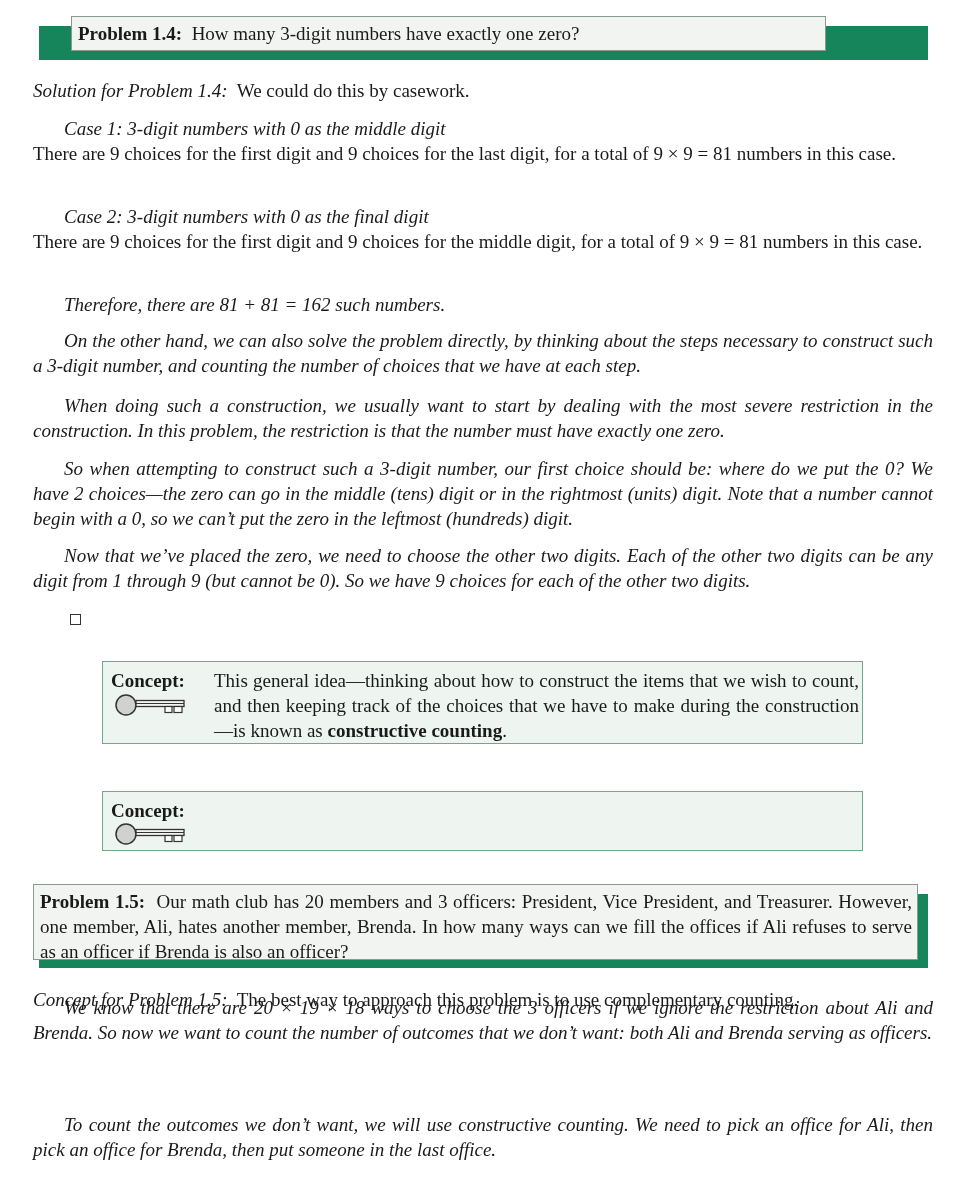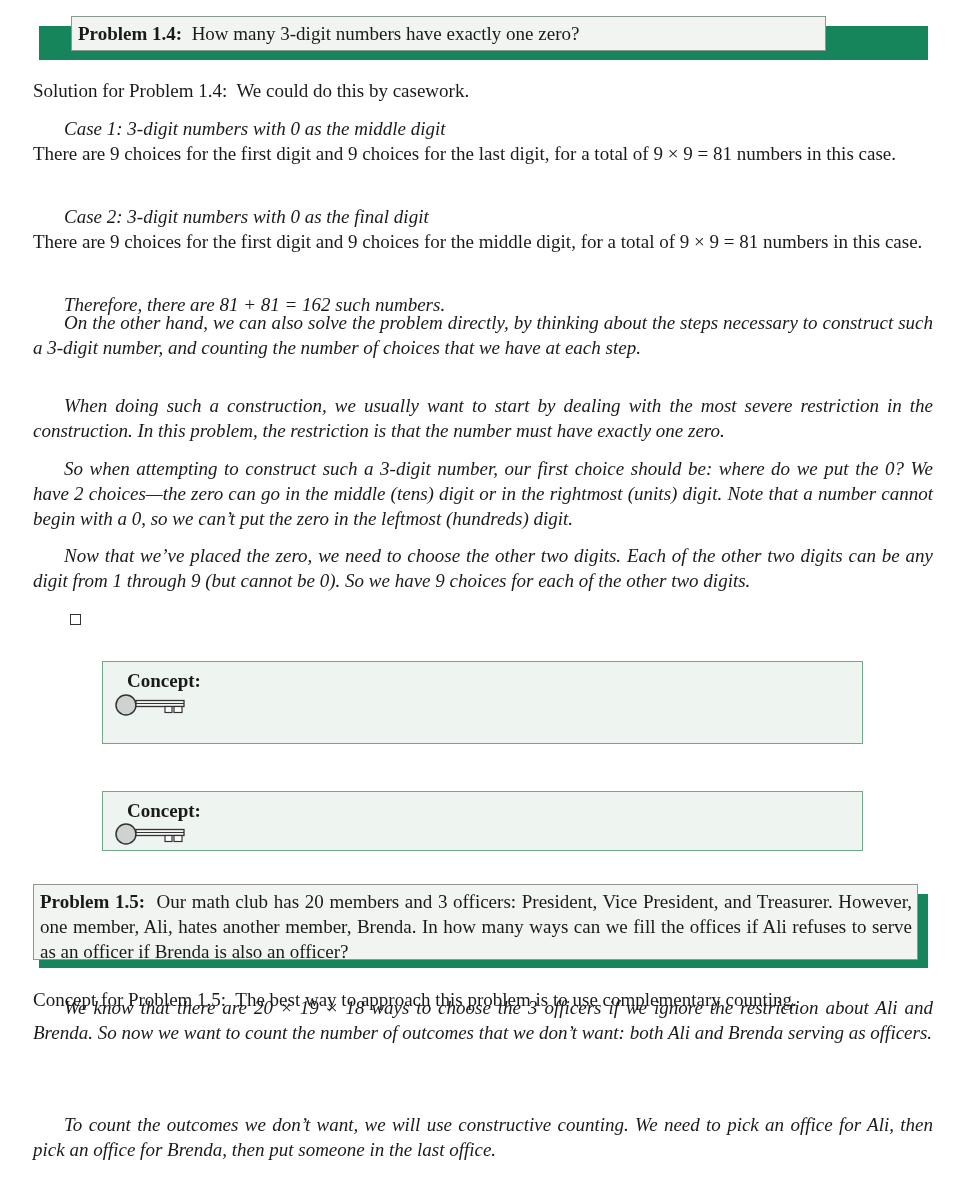--- a/index.html
+++ b/index.html
@@ -3,37 +3,37 @@
 <meta charset="utf-8">
 <style>
   html, body { margin: 0; padding: 0; }
   body {
     width: 960px; height: 1178px; background: #ffffff; position: relative; overflow: hidden;
     font-family: "Liberation Serif", "DejaVu Serif", serif; color: #1a1a1a;
     font-size: 19px; line-height: 25px;
   }
   .para { position: absolute; left: 33px; width: 900px; text-align: justify; }
   .indent { text-indent: 31px; font-style: italic; }
-  .it { }
+  .it { font-style: italic; }
   b { font-weight: bold; }
 
   
   .pbox-wrap { position: absolute; }
   .pbox-shadow { position: absolute; background: #17855b; }
   .pbox {
     position: absolute; background: #f1f4f1; border: 1px solid #8a9a92;
     box-sizing: border-box; padding: 4px 5px 0 6px; text-align: justify;
   }
 
   
   .cbox {
     position: absolute; background: #eef4f0; border: 1.5px solid #6fa88a;
     box-sizing: border-box;
   }
-  .clabel { position: absolute; left: 24px; top: 6px; font-weight: bold; font-family: Liberation Serif, serif; }
+  .clabel { position: absolute; left: 8px; top: 6px; font-weight: bold; font-family: Liberation Serif, serif; }
   .ctext { position: absolute; left: 111px; top: 6px; width: 645px; text-align: justify; }
   .key { position: absolute; left: 12px; }
   .qed { display: inline-block; width: 9px; height: 9px; border: 1px solid #333; margin-left: 6px; vertical-align: 0px; }
 </style>
 </head>
 <body>
 
 <div class="pbox-wrap" style="left:33px; top:16px; width:895px; height:44px;">
   <div class="pbox-shadow" style="left:6px; top:10px; width:889px; height:34px;"></div>
   <div class="pbox" style="left:0; top:0; width:755px; height:35px;margin-left:38px;">
@@ -47,37 +47,40 @@
   <span>We could do this by casework.</span>
 </div>
 
 <div class="para it indent" style="top:116px;">Case 1: 3-digit numbers with 0 as the middle digit</div>
 <div class="para" style="top:141px;">There are 9 choices for the first digit and 9 choices for the last digit, for a total of 9 × 9 = 81 numbers in this case.</div>
 
 <div class="para it indent" style="top:204px;">Case 2: 3-digit numbers with 0 as the final digit</div>
 <div class="para" style="top:229px;">There are 9 choices for the first digit and 9 choices for the middle digit, for a total of 9 × 9 = 81 numbers in this case.</div>
 
 <div class="para indent" style="top:292px;">Therefore, there are 81 + 81 = 162 such numbers.</div>
-<div class="para indent" style="top:310px;">On the other hand, we can also solve the problem directly, by thinking about the steps necessary to construct such a 3-digit number, and counting the number of choices that we have at each step.</div>
+<div class="para indent" style="top:328px;">On the other hand, we can also solve the problem directly, by thinking about the steps necessary to construct such a 3-digit number, and counting the number of choices that we have at each step.</div>
 <div class="para indent" style="top:393px;">When doing such a construction, we usually want to start by dealing with the most severe restriction in the construction. In this problem, the restriction is that the number must have exactly one zero.</div>
 <div class="para indent" style="top:456px;">So when attempting to construct such a 3-digit number, our first choice should be: where do we put the 0? We have 2 choices—the zero can go in the middle (tens) digit or in the rightmost (units) digit. Note that a number cannot begin with a 0, so we can’t put the zero in the leftmost (hundreds) digit.</div>
 <div class="para indent" style="top:543px;">Now that we’ve placed the zero, we need to choose the other two digits. Each of the other two digits can be any digit from 1 through 9 (but cannot be 0). So we have 9 choices for each of the other two digits.</div>
 <div class="para indent" style="top:606px;">
   <span class="qed"></span>
 </div>
 
 <div class="cbox" style="left:102px; top:661px; width:761px; height:83px;">
   <div class="clabel">Concept:</div>
   <svg class="key" style="top:32px;" width="72" height="22" viewBox="0 0 72 22">
     <circle cx="11" cy="11" r="10" fill="#cfd2d1" stroke="#333" stroke-width="1.5"></circle>
     <rect x="21" y="6.5" width="48" height="6" fill="#f5f5f5" stroke="#333" stroke-width="1.3"></rect>
     <line x1="21" y1="9.5" x2="69" y2="9.5" stroke="#333" stroke-width="1"></line>
     <rect x="50" y="12.5" width="7" height="6" fill="#fff" stroke="#333" stroke-width="1.2"></rect>
     <rect x="59" y="12.5" width="8" height="6" fill="#fff" stroke="#333" stroke-width="1.2"></rect>
   </svg>
+  <div class="ctext">
+    <span>This general idea—thinking about how to construct the items that we wish to count, and then keeping track of the choices that we have to make during the construction—is known as </span><b>constructive counting</b><span>.</span>
+  </div>
 </div>
 
 <div class="cbox" style="left:102px; top:791px; width:761px; height:60px;">
   <div class="clabel">Concept:</div>
   <svg class="key" style="top:31px;" width="72" height="22" viewBox="0 0 72 22">
     <circle cx="11" cy="11" r="10" fill="#cfd2d1" stroke="#333" stroke-width="1.5"></circle>
     <rect x="21" y="6.5" width="48" height="6" fill="#f5f5f5" stroke="#333" stroke-width="1.3"></rect>
     <line x1="21" y1="9.5" x2="69" y2="9.5" stroke="#333" stroke-width="1"></line>
     <rect x="50" y="12.5" width="7" height="6" fill="#fff" stroke="#333" stroke-width="1.2"></rect>
     <rect x="59" y="12.5" width="8" height="6" fill="#fff" stroke="#333" stroke-width="1.2"></rect>

